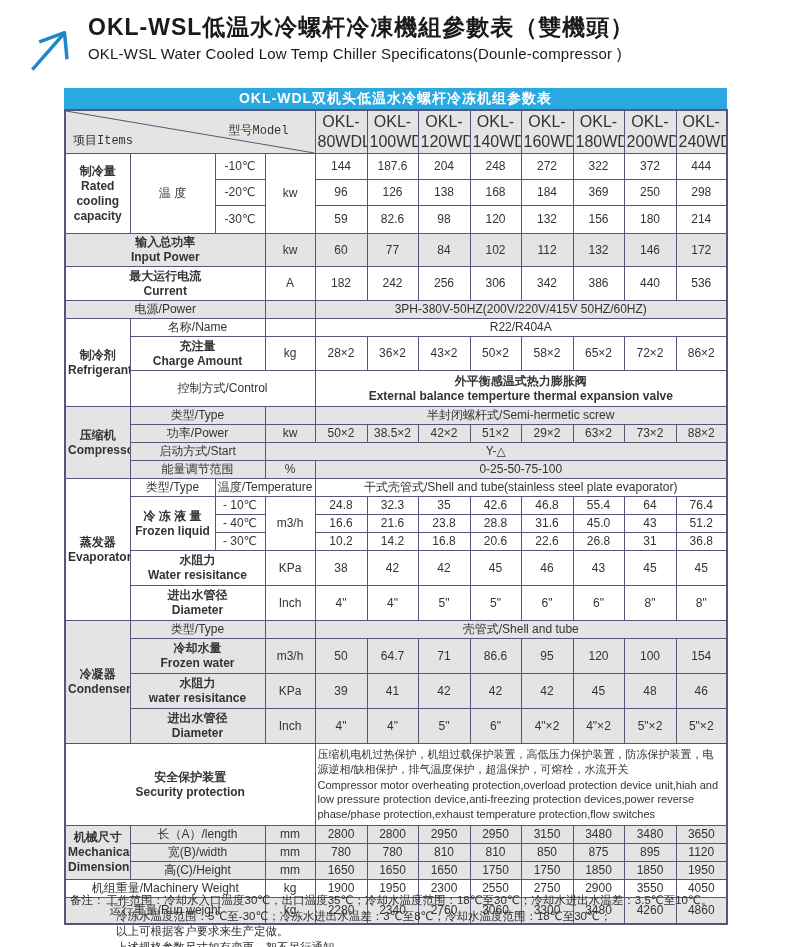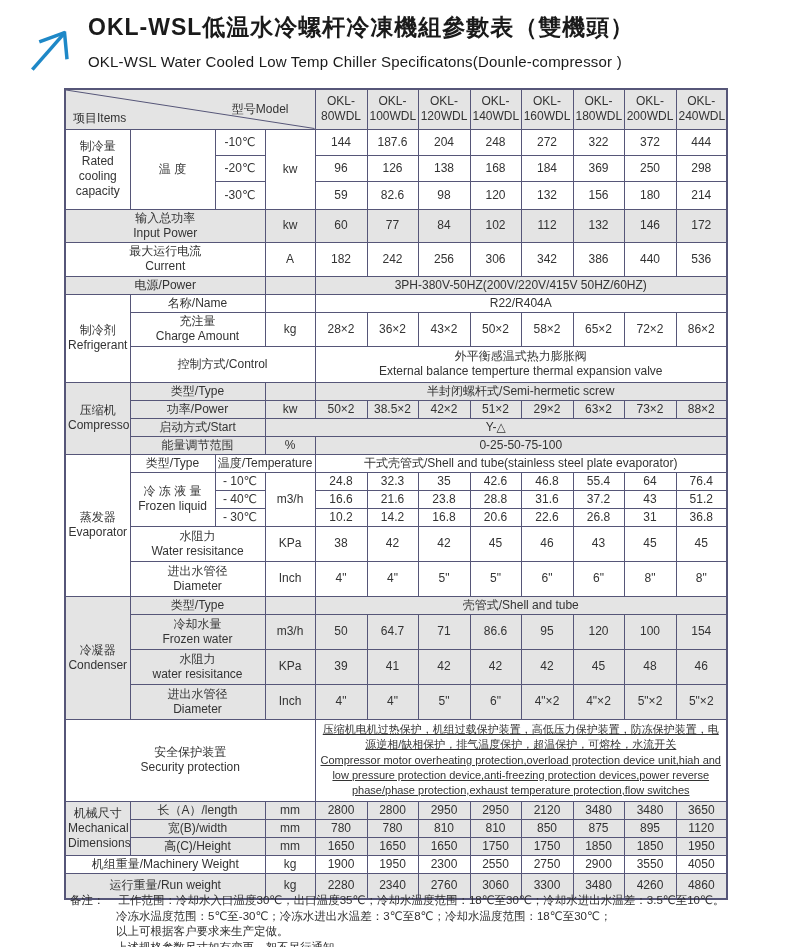--- a/index.html
+++ b/index.html
@@ -6,64 +6,65 @@
   body{
     width:790px;height:947px;background:#ffffff;
     font-family:"Liberation Sans","DejaVu Sans",sans-serif;
     color:#333;position:relative;
   }
   
   .page-header{position:absolute;top:14px;left:28px;display:flex;align-items:flex-start;}
   .logo{width:52px;height:52px;margin-top:8px;}
   .titles{margin-left:8px;}
   .title-zh{font-size:23px;font-weight:bold;color:#1a1a1a;letter-spacing:1px;line-height:1.2;}
-  .title-en{font-size:15px;color:#1a1a1a;margin-top:11px;letter-spacing:0.2px;}
+  .title-en{font-size:15px;color:#1a1a1a;margin-top:3px;letter-spacing:0.2px;}
   
   .table-wrap{position:absolute;top:88px;left:64px;width:663px;}
   .caption-bar{
     background:#29a9e0;color:#ffffff;text-align:center;
     font-size:14px;font-weight:600;height:21px;line-height:21px;letter-spacing:1px;
   }
   table{border-collapse:collapse;table-layout:fixed;width:663px;border:2px solid #565678;}
   td{
     border:1px solid #565678;font-size:12px;text-align:center;vertical-align:middle;
     padding:1px 2px;background:#ffffff;line-height:1.25;color:#333;overflow:hidden;
   }
   tr.gray td{background:#e4e4e4;}
-  .pre{white-space:pre-line;}
-  .sec-text{font-size:11px;line-height:1.35;text-align:center;text-decoration:underline;}
+  .pre{white-space:pre-line;font-weight:bold;}
+  .sec-text{font-size:11px;line-height:1.35;text-align:left;}
   .sec-text div{margin:1px 0;}
   
-  .corner{position:relative;padding:16px;}
+  .corner{position:relative;padding:16px;font-family:Liberation Mono, monospace;}
   .corner svg.diag{position:absolute;left:0;top:0;width:100%;height:100%;}
   .corner-items{position:absolute;left:7px;top:55%;font-size:12px;}
   .corner-model{position:absolute;right:26px;top:30%;font-size:12px;}
-  td.model{white-space:pre-line;font-size:12px;}
+  td.model{white-space:pre-line;font-size:16px;}
   
   .notes{position:absolute;top:893px;left:70px;width:700px;font-size:11.5px;line-height:1.35;color:#2e2e2e;}
   .notes .row{white-space:nowrap;}
   .notes .indent{padding-left:46px;}
-  .note-prefix{margin-right:14px;}
+  .note-prefix{margin-right:2px;}
 </style>
 </head>
 <body>
 
 <div class="page-header">
   <svg class="logo" viewBox="0 0 60 60">
     <line x1="5" y1="55" x2="41" y2="14" stroke="#1e88c7" stroke-width="4"></line>
     <line x1="13" y1="23" x2="43" y2="12" stroke="#1e88c7" stroke-width="4"></line>
     <line x1="42" y1="11" x2="45" y2="43" stroke="#1e88c7" stroke-width="4"></line>
   </svg>
   <div class="titles">
     <div class="title-zh">OKL-WSL低温水冷螺杆冷凍機組參數表（雙機頭）</div>
     <div class="title-en">OKL-WSL Water Cooled Low Temp Chiller Specificatons(Dounle-compressor )</div>
   </div>
 </div>
 
 <div class="table-wrap">
+  <div class="caption-bar">OKL-WDL双机头低温水冷螺杆冷冻机组参数表</div>
   <table>
     <colgroup>
       <col style="width:65px">
         <col style="width:85px">
         <col style="width:50px">
         <col style="width:50px">
       <col style="width:52px">
         <col style="width:51px">
         <col style="width:52px">
         <col style="width:51px">
@@ -250,21 +251,21 @@
           <td class="v">64</td>
           <td class="v">76.4</td>
         </tr>
     <tr style="height:17px">
       <td>- 40℃</td>
     <td class="v">16.6</td>
           <td class="v">21.6</td>
           <td class="v">23.8</td>
           <td class="v">28.8</td>
           <td class="v">31.6</td>
-          <td class="v">37.2</td>
+          <td class="v">45.0</td>
           <td class="v">43</td>
           <td class="v">51.2</td>
         </tr>
     <tr style="height:17px">
       <td>- 30℃</td>
     <td class="v">10.2</td>
           <td class="v">14.2</td>
           <td class="v">16.8</td>
           <td class="v">20.6</td>
           <td class="v">22.6</td>
@@ -358,21 +359,21 @@
     <tr class="gray" style="height:17px">
       <td rowspan="3" class="pre">机械尺寸
 Mechanical
 Dimensions</td>
       <td colspan="2">长（A）/length</td>
       <td>mm</td>
     <td class="v">2800</td>
           <td class="v">2800</td>
           <td class="v">2950</td>
           <td class="v">2950</td>
-          <td class="v">2120</td>
+          <td class="v">3150</td>
           <td class="v">3480</td>
           <td class="v">3480</td>
           <td class="v">3650</td>
         </tr>
     <tr class="gray" style="height:17px">
       <td colspan="2">宽(B)/width</td>
       <td>mm</td>
     <td class="v">780</td>
           <td class="v">780</td>
           <td class="v">810</td>

